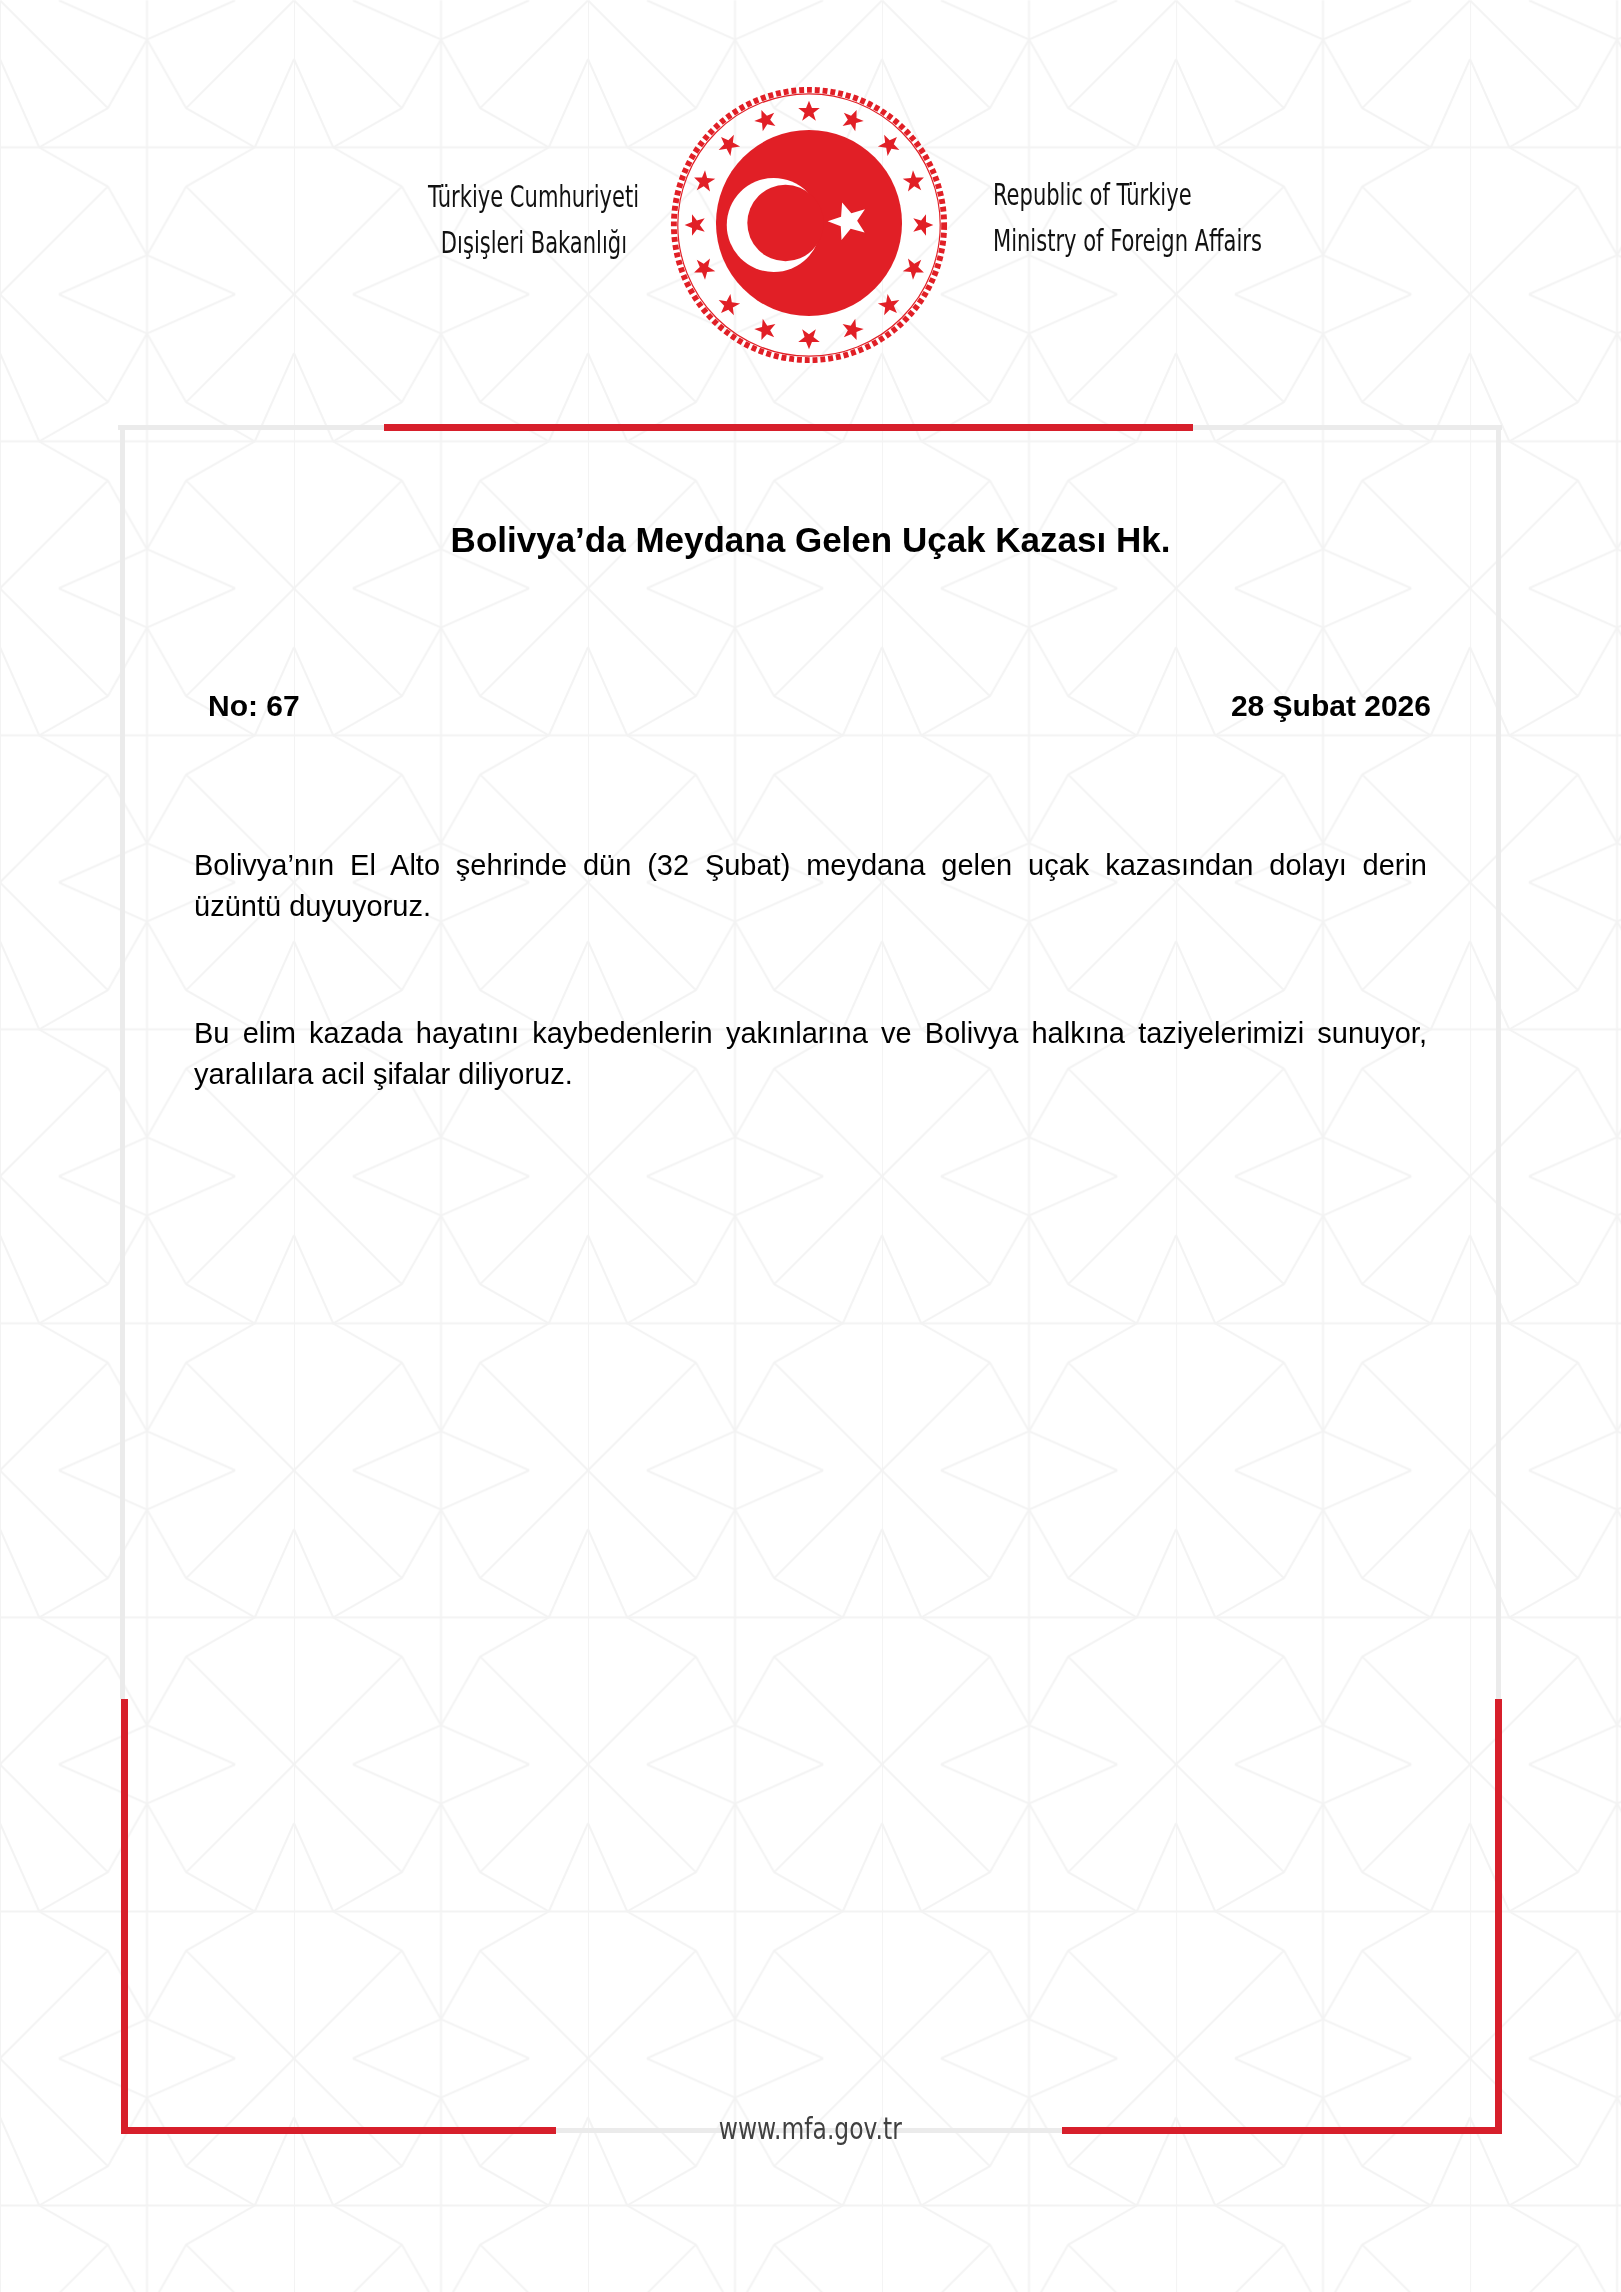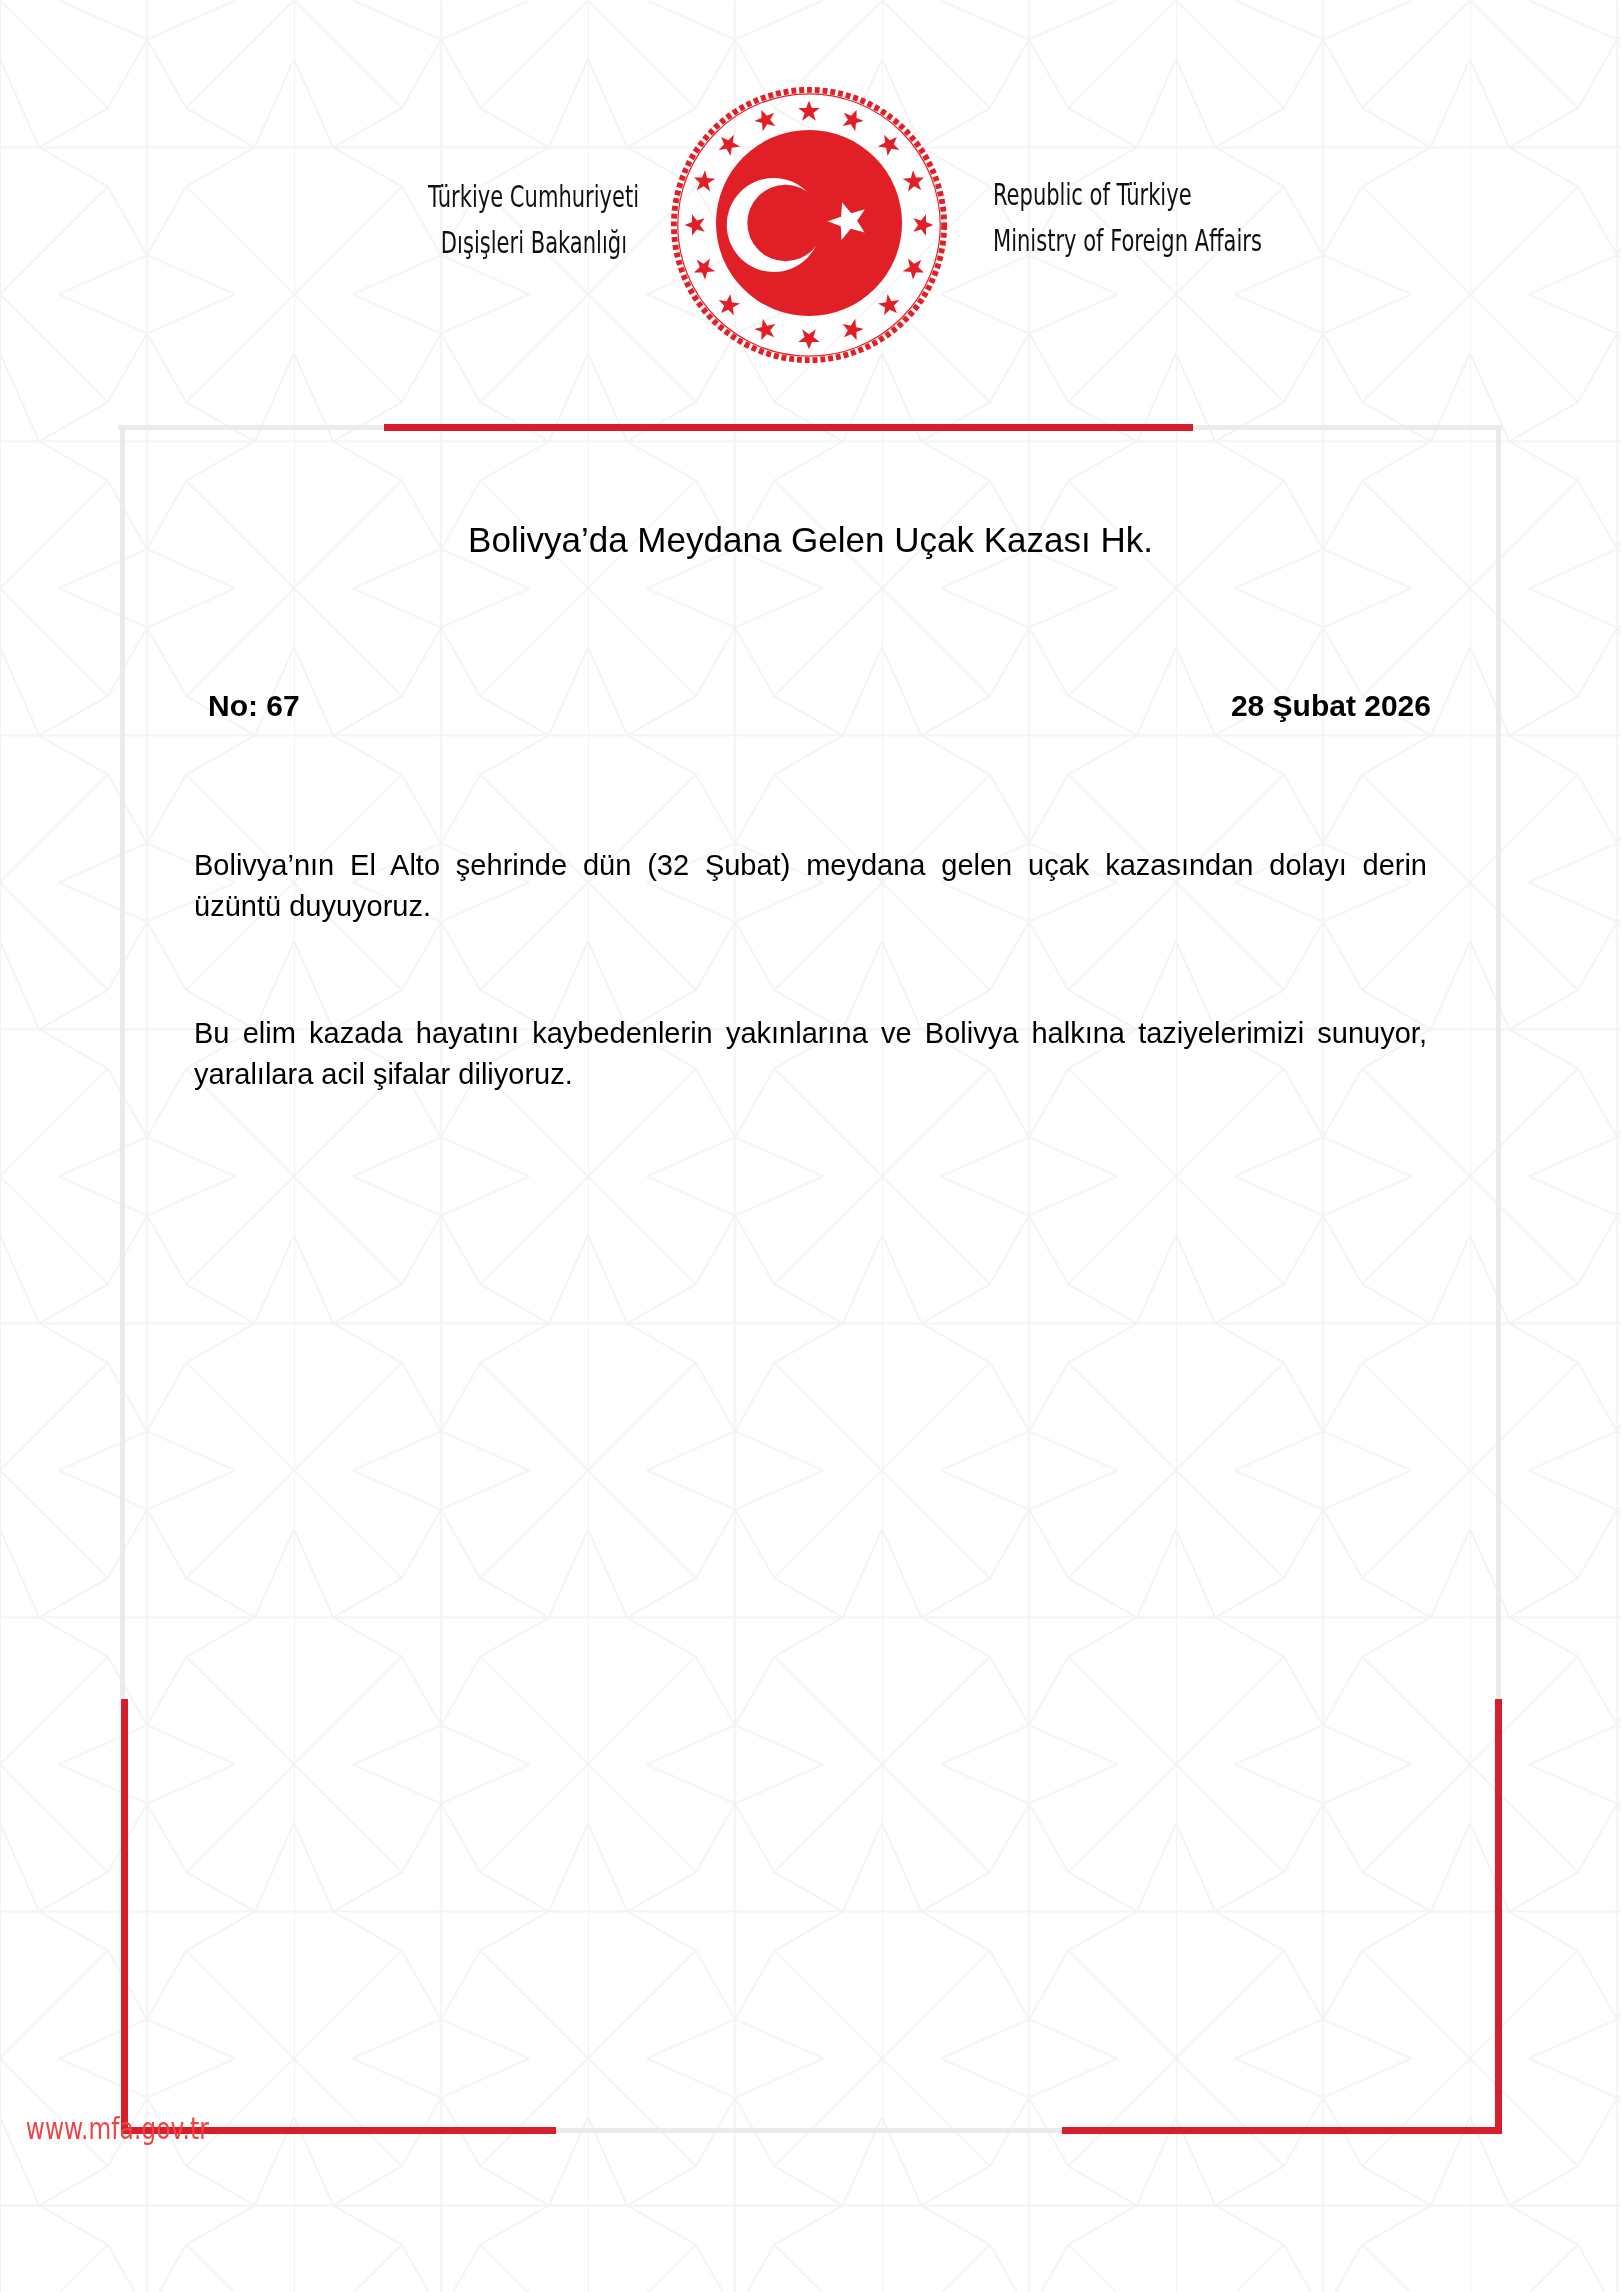--- a/index.html
+++ b/index.html
@@ -21,31 +21,31 @@
   }
   .hdr-left { left: 372px; top: 174px; width: 255px; text-align: right; transform-origin: right top; }
   .hdr-right { left: 993px; top: 172px; transform-origin: left top; }
 
   .emblem { left: 668px; top: 84px; width: 282px; height: 282px; }
 
   
   .frame-gray { background: #ebebeb; }
   .frame-red { background: #d71f2b; }
 
-  .title { left: 0; width: 1621px; top: 515px; text-align: center; font-weight: normal; font-size: 35px; line-height: 49px; }
+  .title { left: 0; width: 1621px; top: 515px; text-align: center; font-weight: bold; font-size: 35px; line-height: 49px; }
   .doc-no { left: 208px; top: 686px; font-weight: bold; font-size: 30px; line-height: 39px; }
   .doc-date { left: 1098px; width: 333px; top: 686px; text-align: right; font-weight: bold; font-size: 30px; line-height: 39px; }
 
   .body-text { left: 194px; width: 1233px; font-size: 29px; line-height: 41px; text-align: justify; text-align-last: left; }
   .p1 { top: 845px; }
   .p2 { top: 1013px; }
 
   .footer-url {
-    left: 0; width: 1621px; top: 2107px; text-align: left;
-    font-family: "DejaVu Sans", sans-serif; font-size: 30px; line-height: 43px; color: #ef4444;
+    left: 0; width: 1621px; top: 2107px; text-align: center;
+    font-family: "DejaVu Sans", sans-serif; font-size: 30px; line-height: 43px; color: #404040;
   }
   .footer-url span { display: inline-block; transform: scaleX(0.78); }
 </style>
 </head>
 <body>
 
 <svg class="bg-pattern" xmlns="http://www.w3.org/2000/svg" width="1621" height="2293" viewBox="0 0 1654 2339">
   <defs>
     <pattern id="geo" width="300" height="300" patternUnits="userSpaceOnUse">
       <g fill="none" stroke="#f3f3f3" stroke-width="2">

